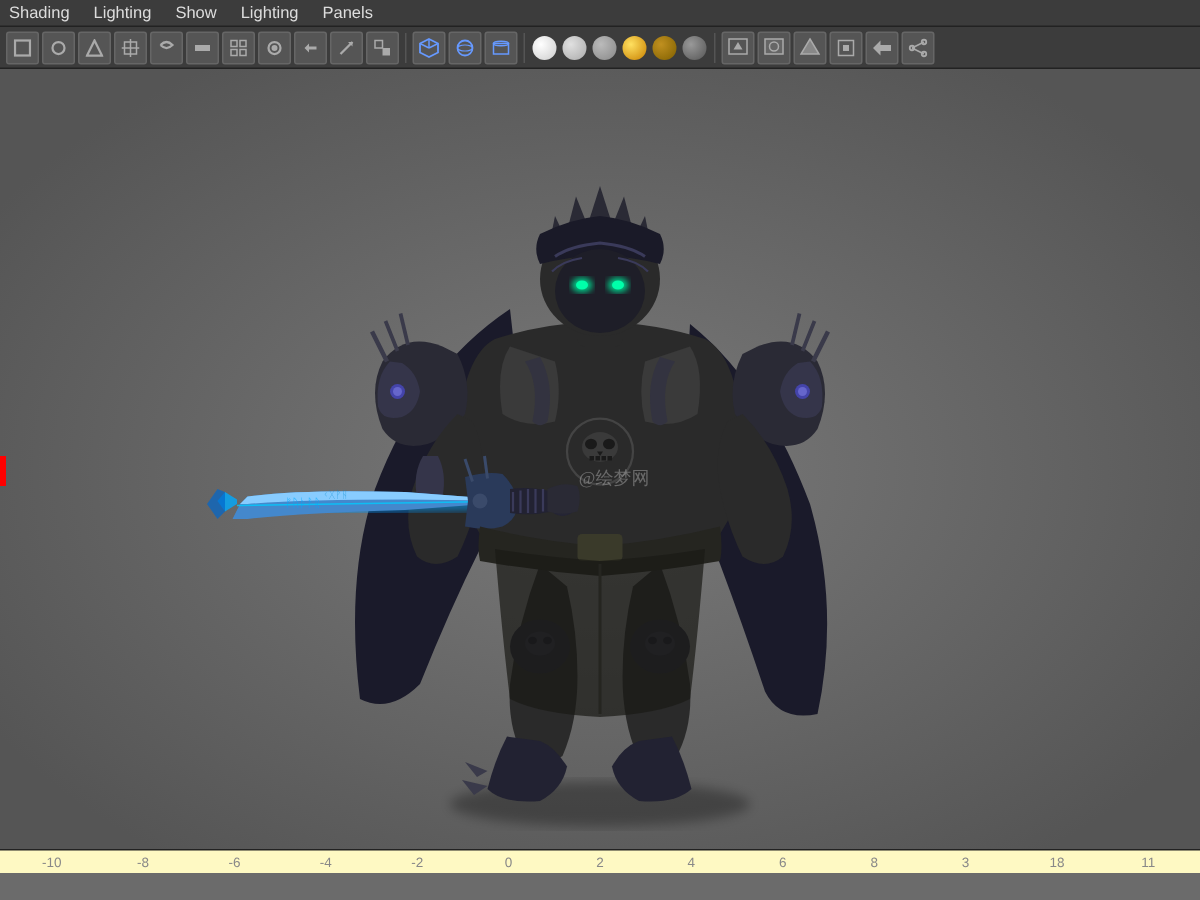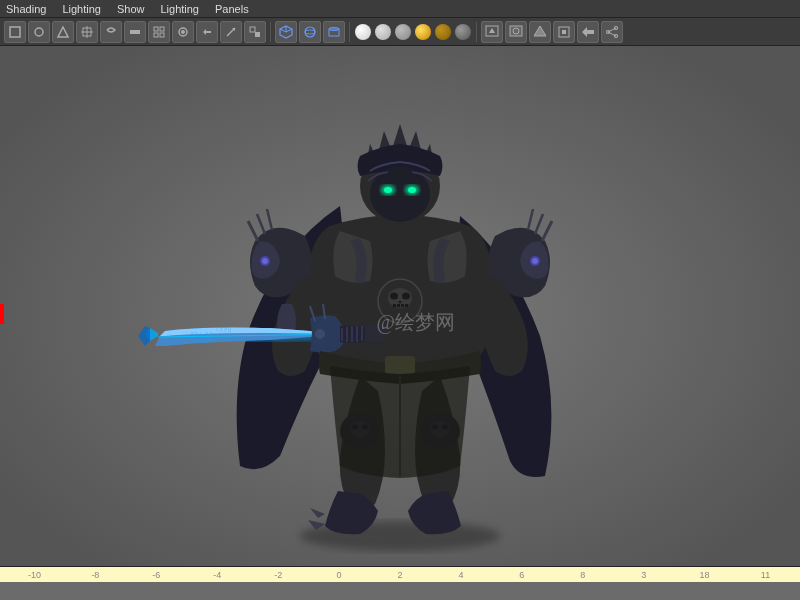--- a/index.html
+++ b/index.html
@@ -113,21 +113,21 @@
       transform: translateY(-50%);
     }
 
     
     #watermark {
       position: absolute;
       top: 50%;
       left: 50%;
       transform: translate(-30%, -20%);
       color: rgba(200,200,200,0.4);
-      font-size: 20px;
+      font-size: 12px;
       font-family: serif;
       pointer-events: none;
       white-space: nowrap;
     }
 
     
     #scene-svg {
       width: 100%;
       height: 100%;
     }

